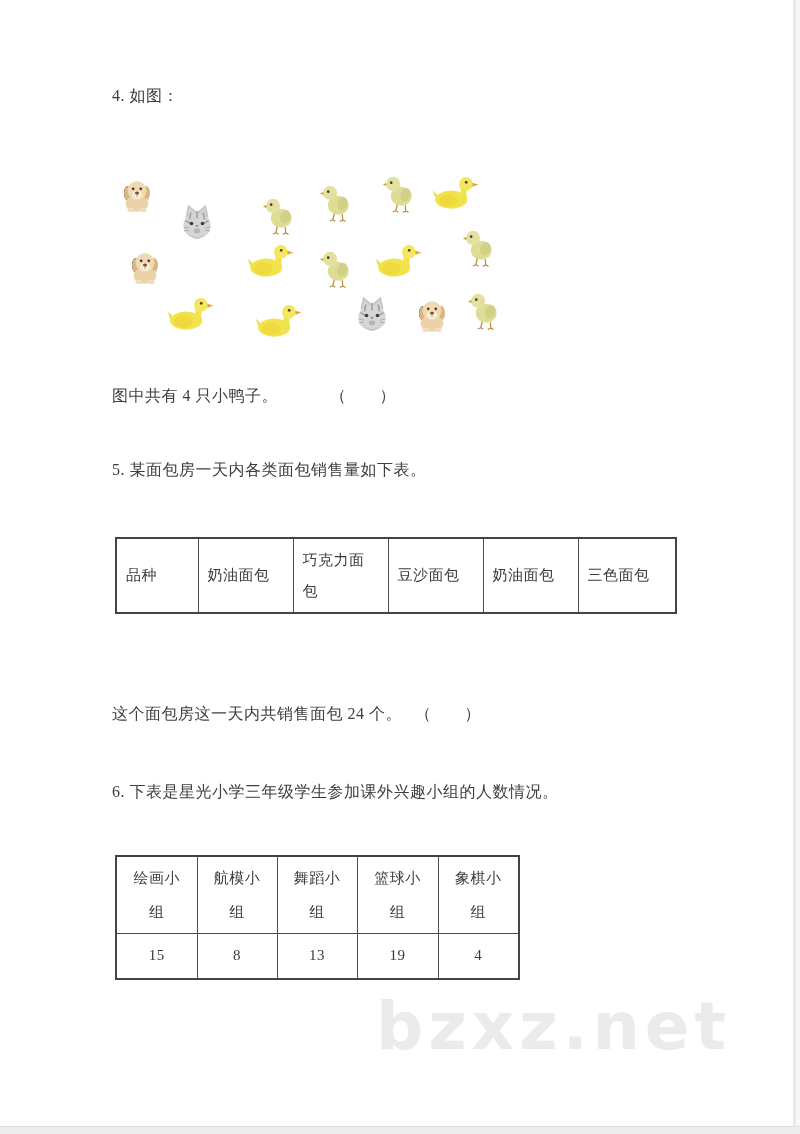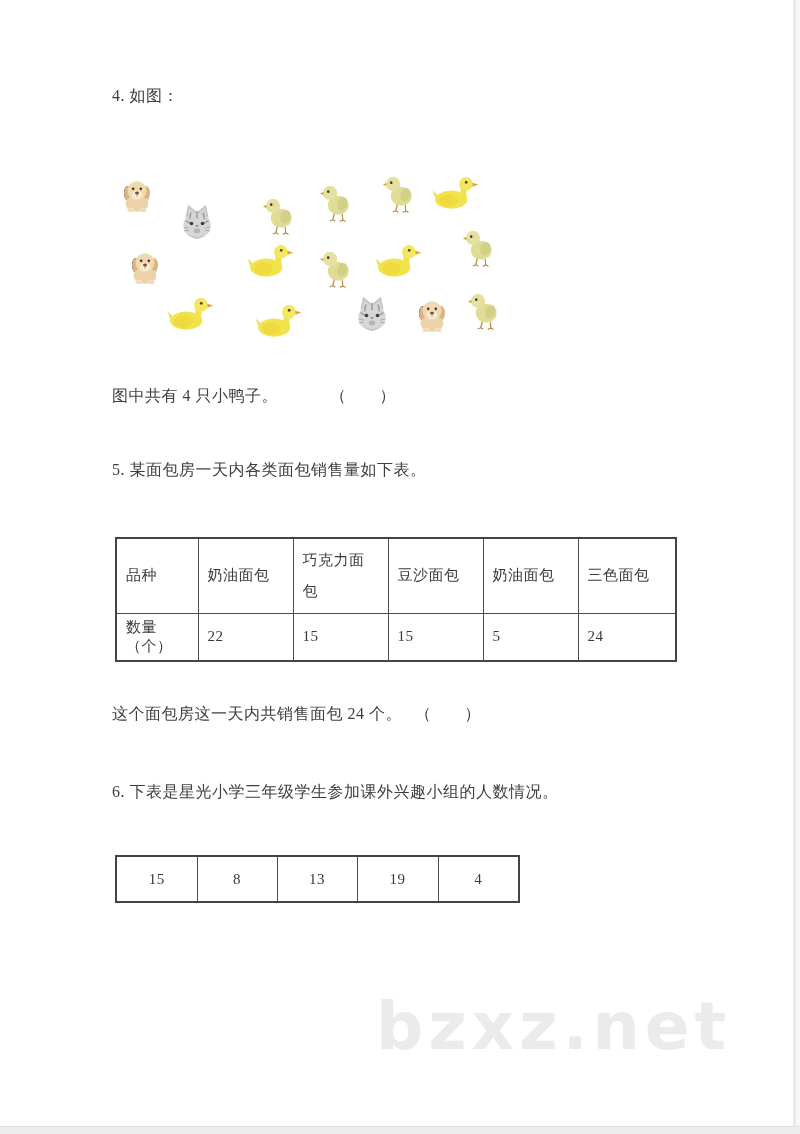--- a/index.html
+++ b/index.html
@@ -204,46 +204,50 @@
   <tbody>
       <tr class="hrow">
     <th>品种</th>
     <th>奶油面包</th>
     <th>巧克力面
 包</th>
     <th>豆沙面包</th>
     <th>奶油面包</th>
     <th>三色面包</th>
   </tr>
-  <tr class="vrow">
-    <td>数量（个）</td>
-    <td>22</td>
-    <td>15</td>
-    <td>15</td>
-    <td>5</td>
-    <td>24</td>
-  </tr>
 </tbody>
   </table>
 
 <div class="abs qtext" style="left:112px;top:702px;">
   <span>这个面包房这一天内共销售面包 24 个。</span><span class="paren" style="margin-left:13px;">（　　）</span>
 </div>
 
 <div class="abs qtext" style="left:112px;top:780px;">6. 下表是星光小学三年级学生参加课外兴趣小组的人数情况。</div>
 
 <table class="sheet t6 abs" style="left:115px;top:855px;width:403px;">
   <colgroup>
     <col style="width:81px">
       <col style="width:80px">
       <col style="width:80px">
     <col style="width:81px">
       <col style="width:81px">
   </colgroup>
   <tbody>
+      <tr class="hrow">
+    <th>绘画小
+组</th>
+    <th>航模小
+组</th>
+    <th>舞蹈小
+组</th>
+    <th>篮球小
+组</th>
+    <th>象棋小
+组</th>
+  </tr>
   <tr class="vrow">
     <td>15</td>
     <td>8</td>
     <td>13</td>
     <td>19</td>
     <td>4</td>
   </tr>
 </tbody>
   </table>
 

